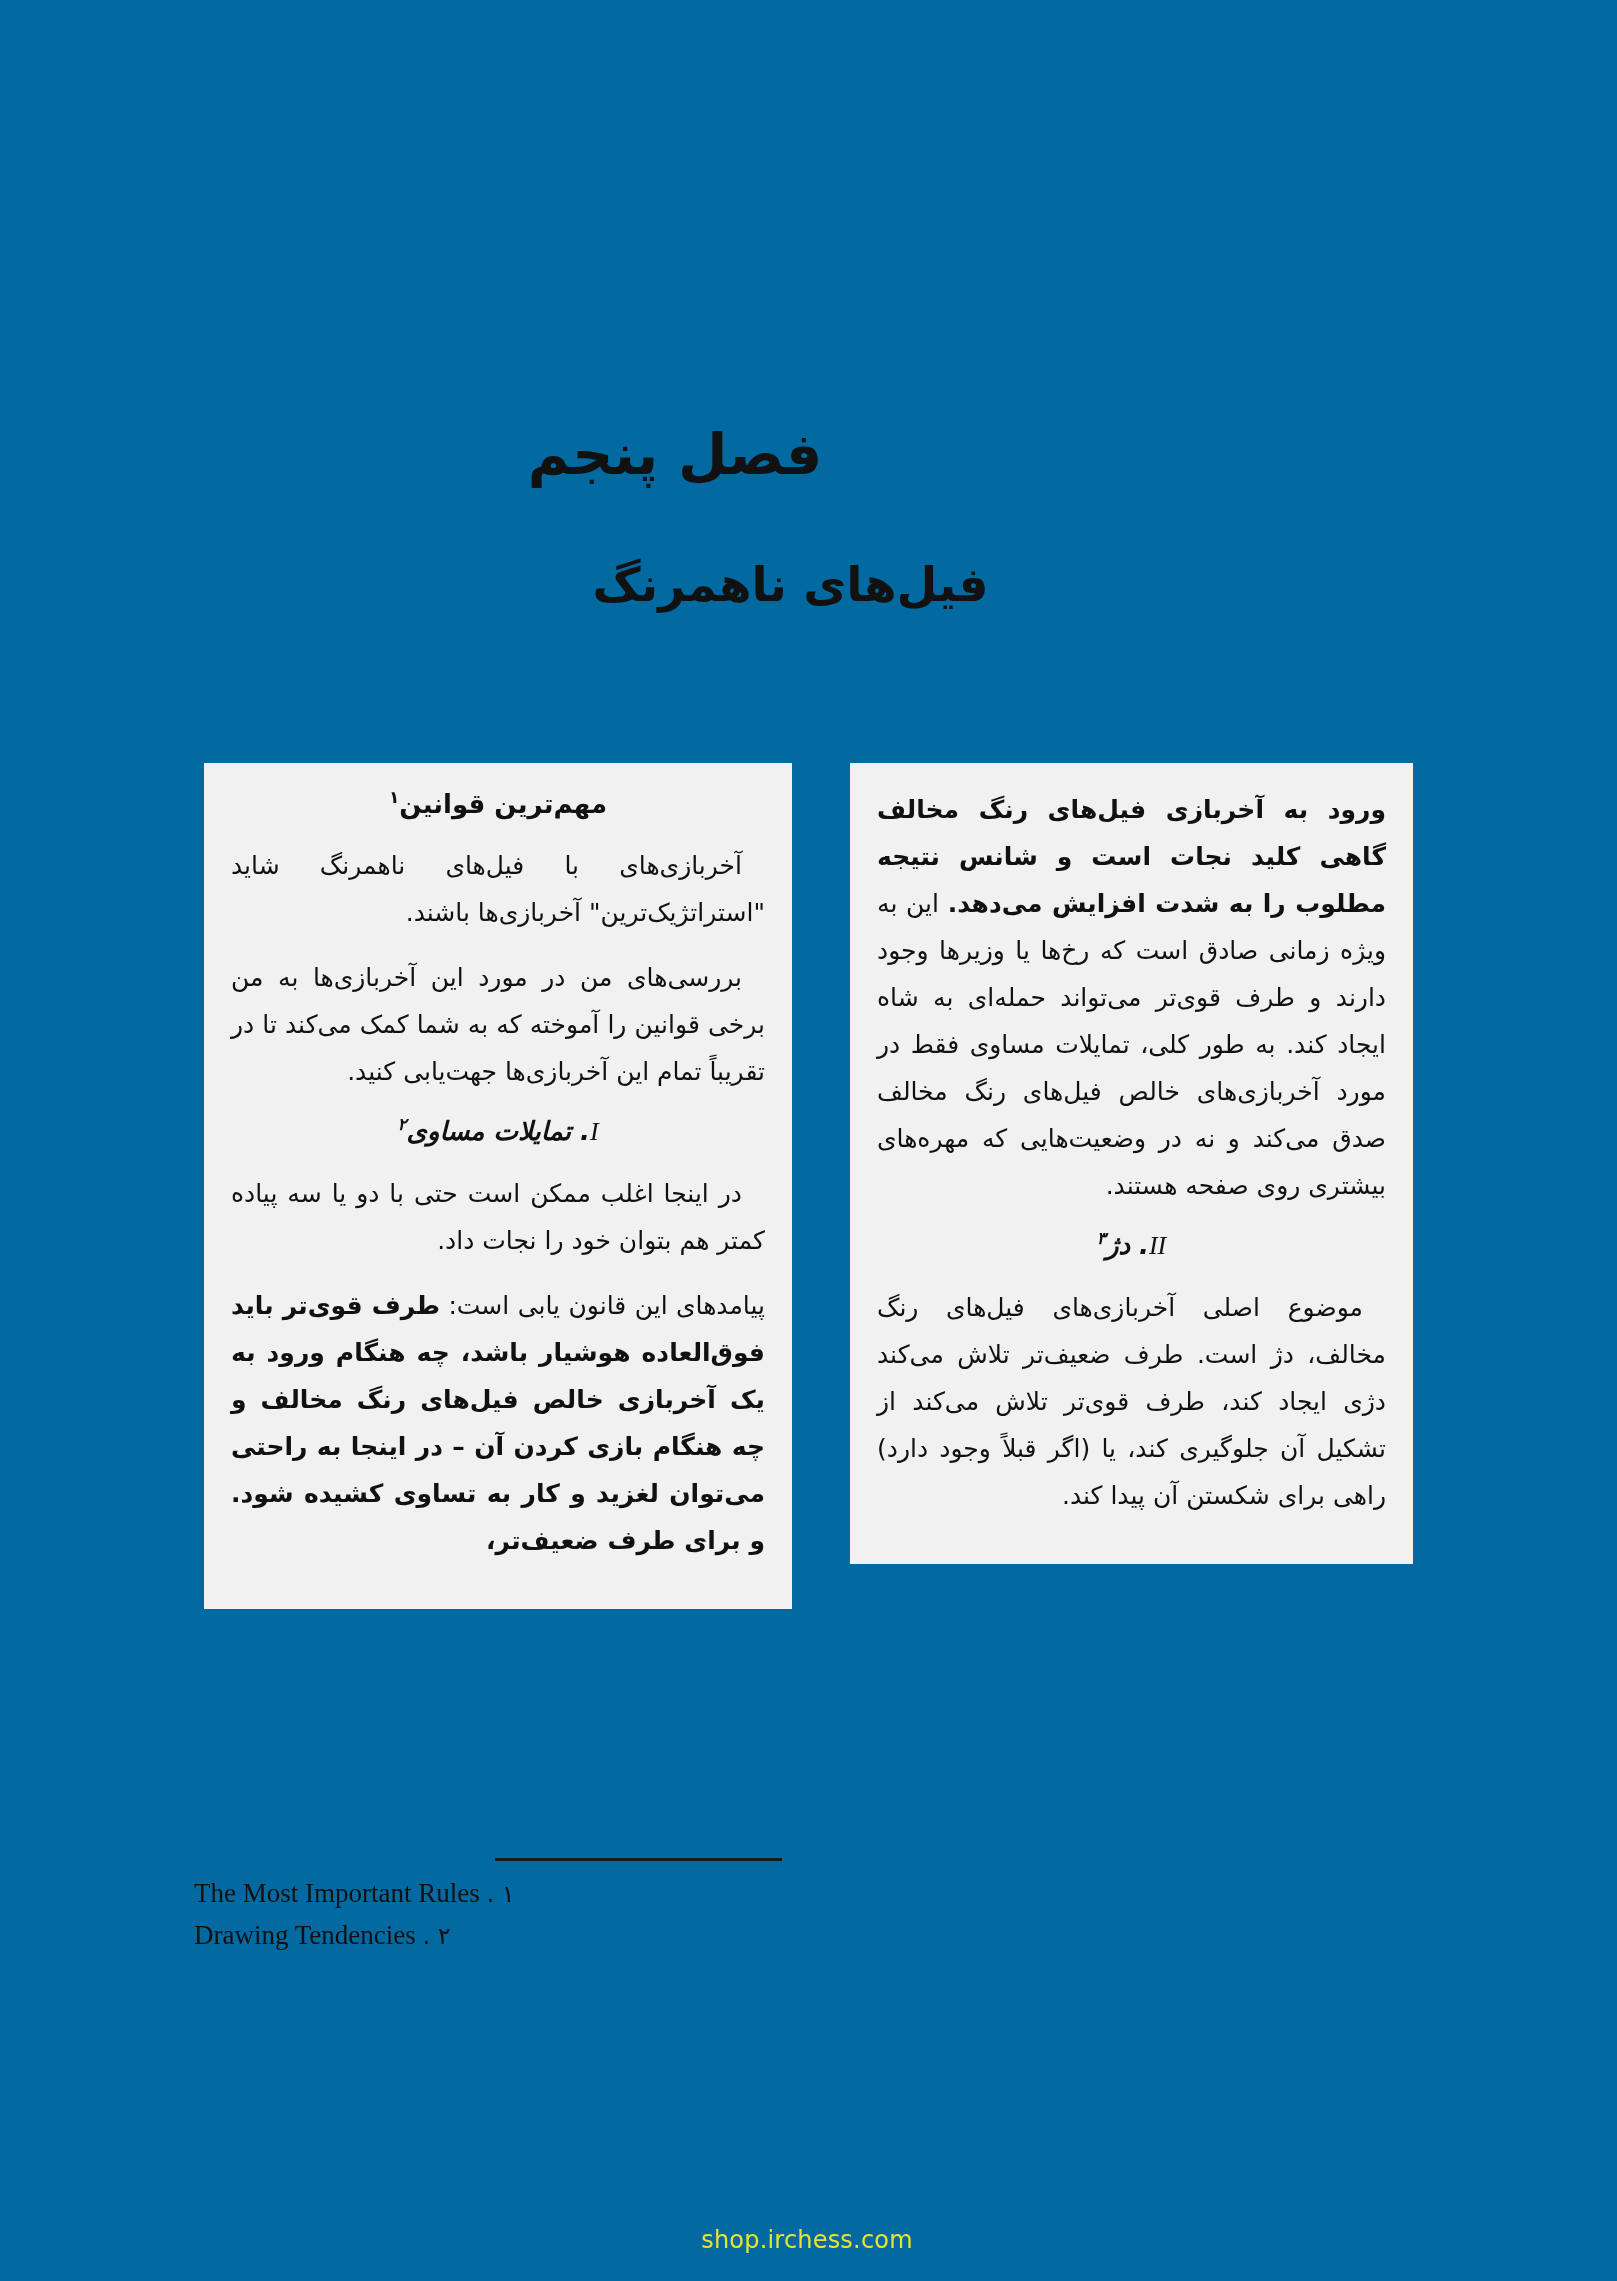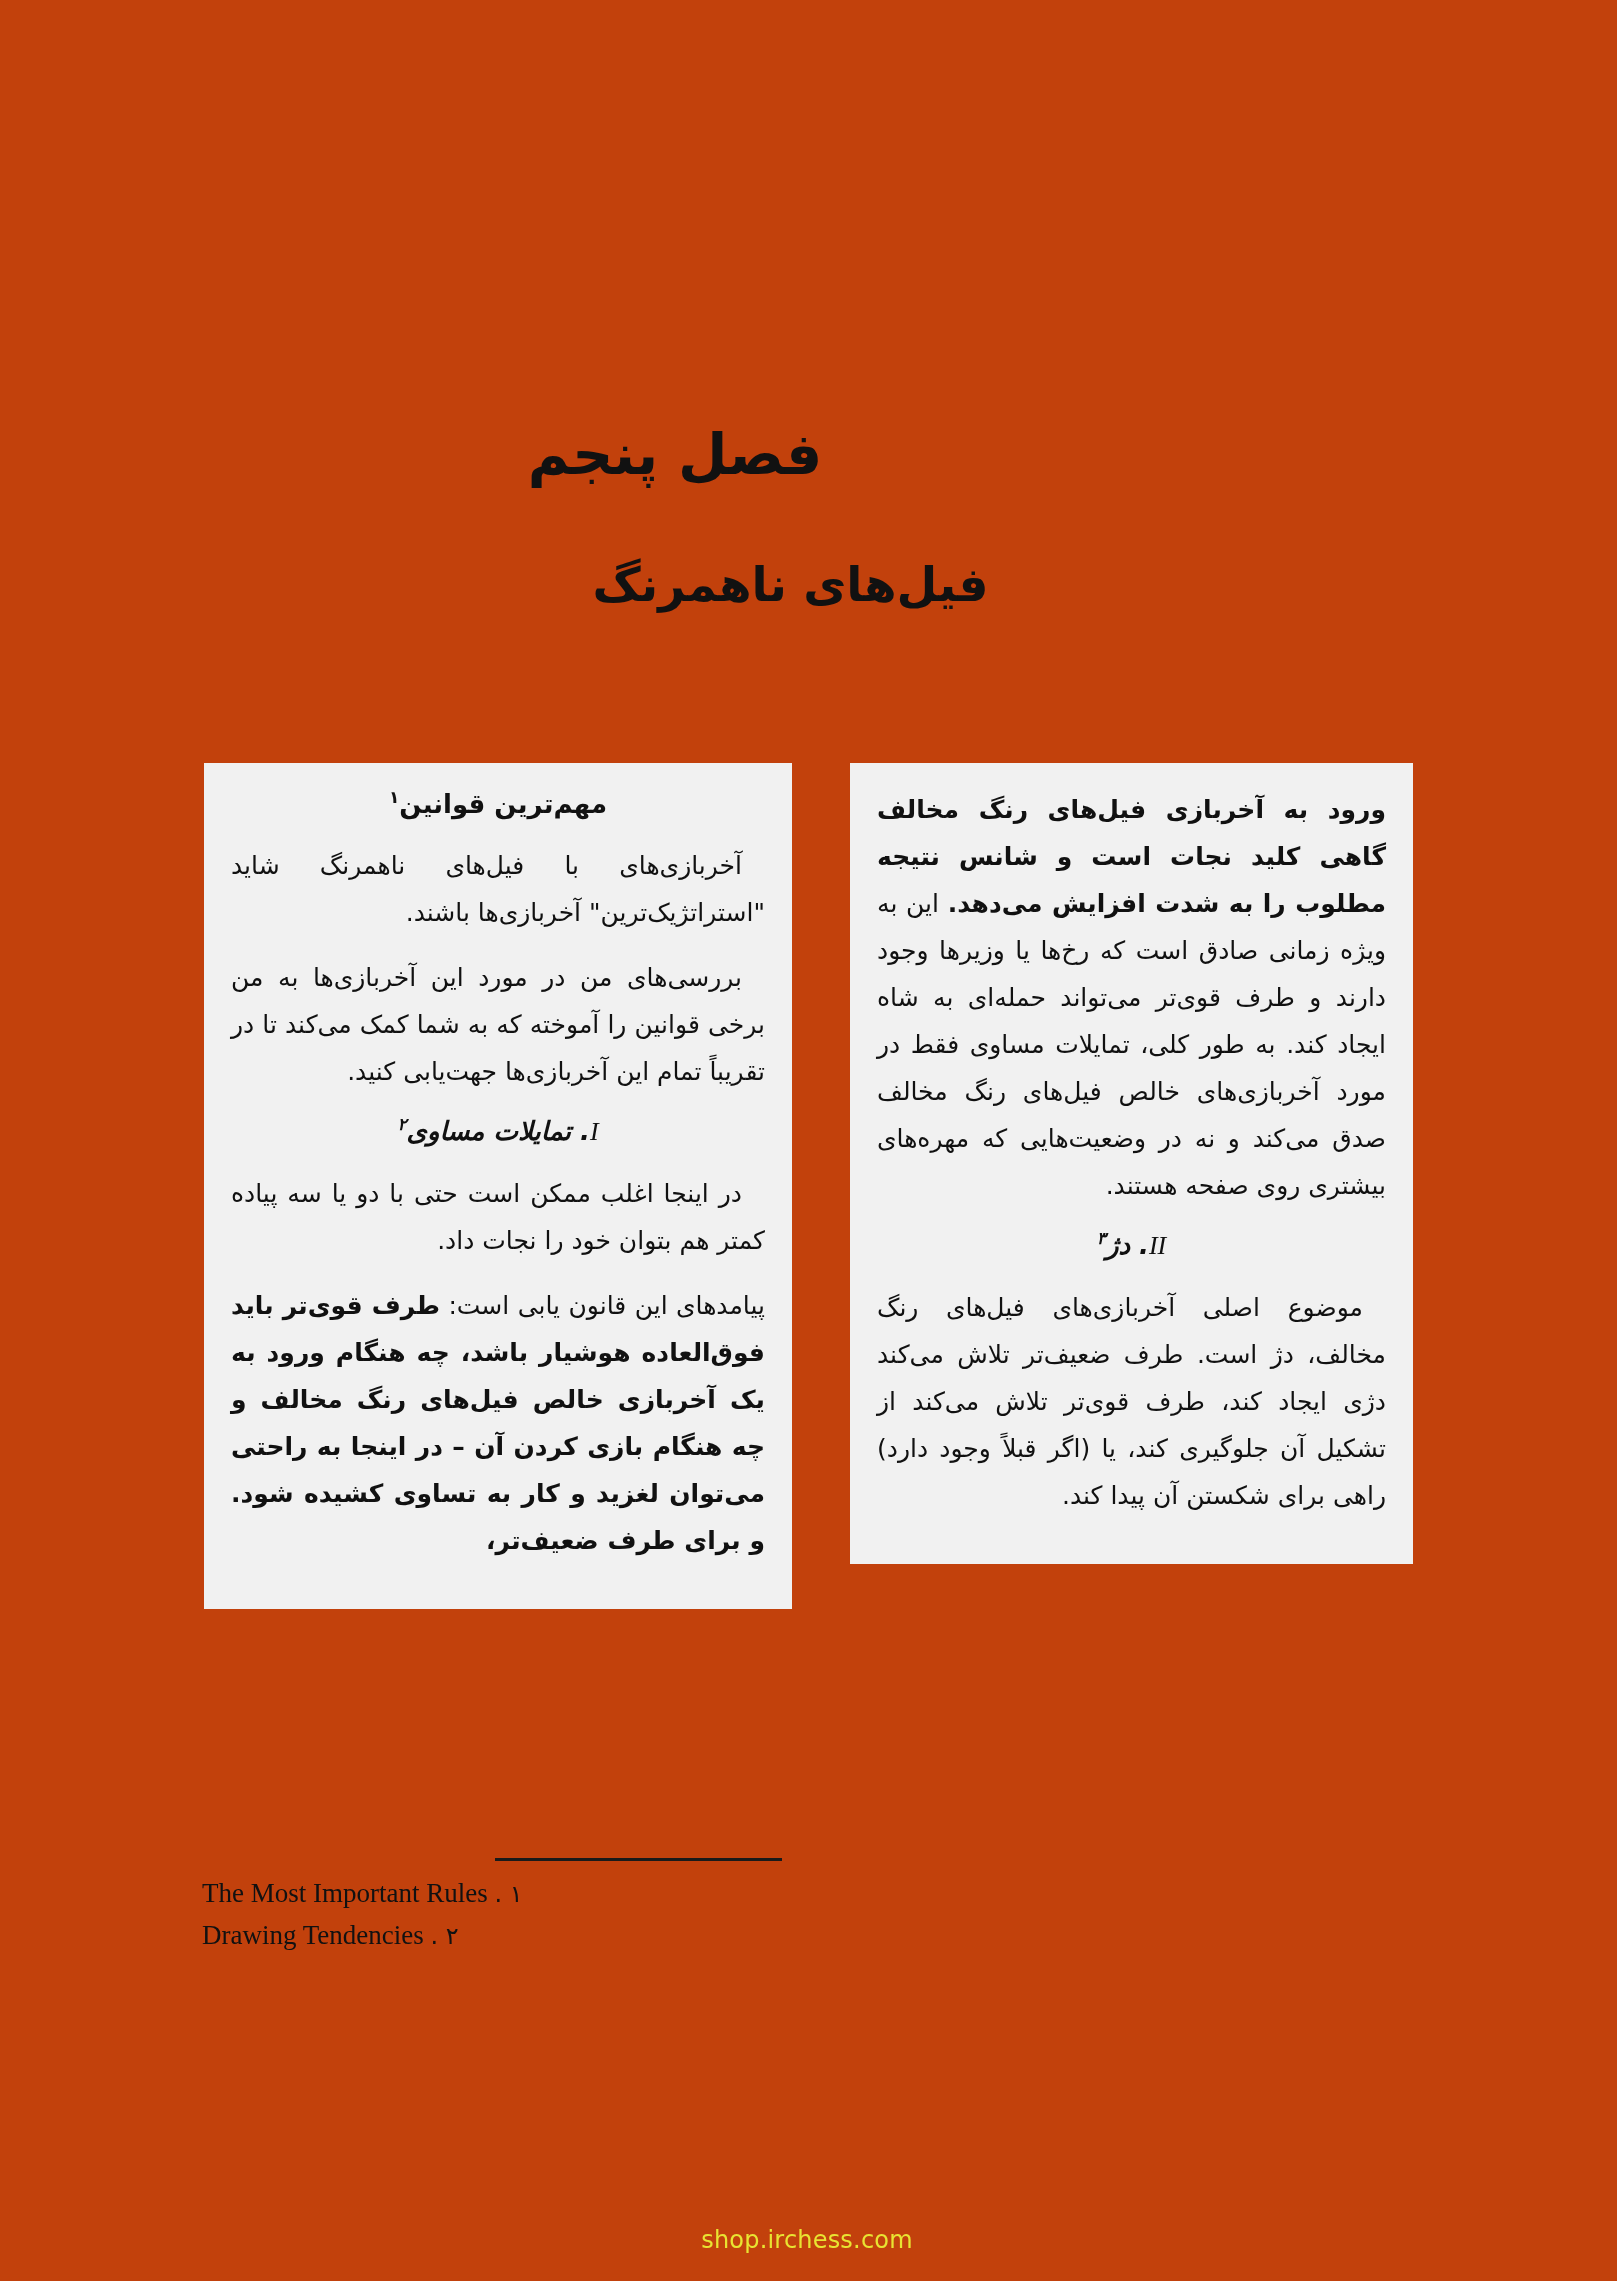--- a/index.html
+++ b/index.html
@@ -12,21 +12,21 @@
     width: 1617px;
     height: 2281px;
     position: relative;
     font-family: "DejaVu Sans", "Liberation Sans", sans-serif;
     overflow: hidden;
   }
 
   .page {
     position: absolute;
     inset: 0;
-    background: #c2410c;
+    background: #0369a1;
     padding-left: 36px;
   }
 
   
   .chapter-head {
     position: absolute;
     top: 419px;
     right: 187px;
     left: 187px;
     text-align: center;
@@ -131,21 +131,20 @@
     direction: rtl;
     margin: 0;
   }
   .fn-num {
     font-family: "DejaVu Sans", sans-serif;
     font-size: 24px;
   }
   .fn-text {
     direction: ltr;
     unicode-bidi: embed;
-    margin-left: 8px;
   }
 
   
   .watermark {
     position: absolute;
     top: 2226px;
     left: 0;
     right: 3px;
     text-align: center;
     font-family: "DejaVu Sans", "Liberation Sans", sans-serif;

